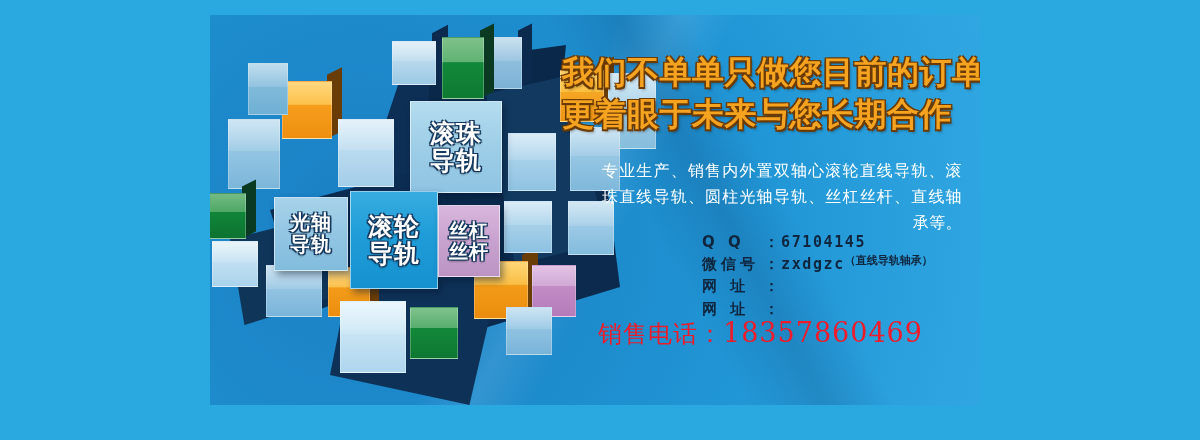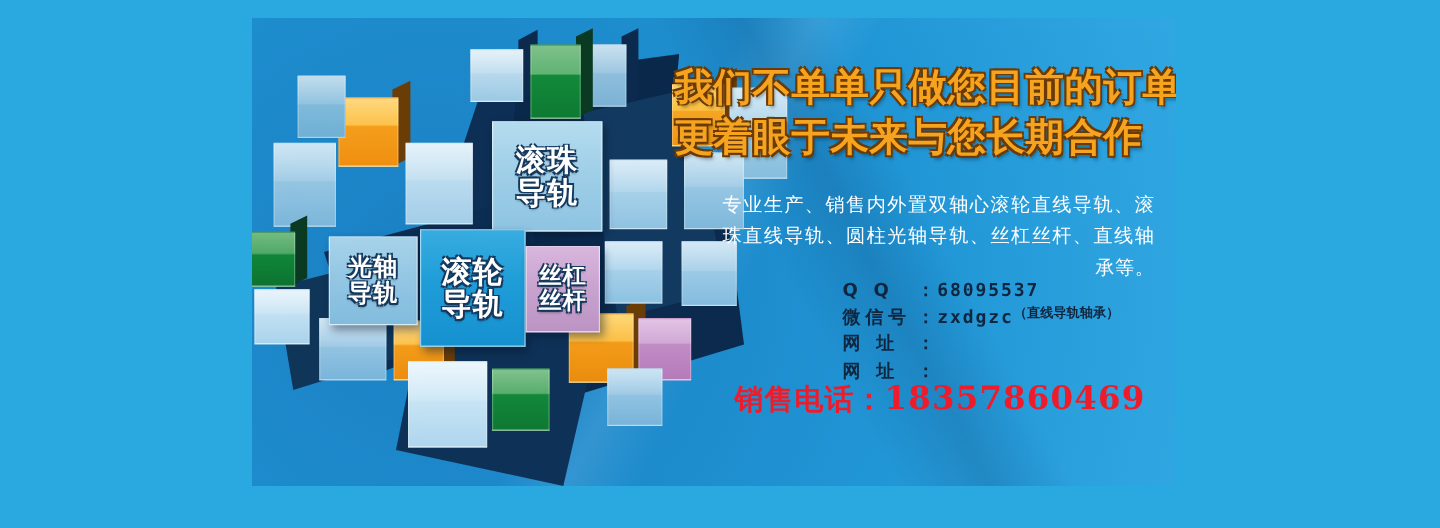--- a/index.html
+++ b/index.html
@@ -103,22 +103,22 @@
     position:absolute;left:152px;top:216px;
     color:#10263f;font-size:15px;line-height:1.48;font-weight:bold;
   }
   #contact .row{display:flex;align-items:flex-start;white-space:nowrap;}
   #contact .k{display:inline-block;min-width:62px;letter-spacing:4px;}
   #contact .colon{margin:0 2px 0 0;}
   #contact .v{letter-spacing:1.6px;font-family:"DejaVu Sans Mono","Liberation Mono",monospace;font-size:15px;}
   #contact .note{font-size:11px;letter-spacing:0;font-weight:bold;}
 
   #phone{
-    position:absolute;left:62px;top:302px;
-    color:#ee1c2a;font-weight:bold;white-space:nowrap;
+    position:absolute;left:48px;top:302px;
+    color:#ee1c2a;font-weight:normal;white-space:nowrap;
   }
   #phone .lbl{font-size:24px;letter-spacing:1px;}
   #phone .num{font-size:27px;letter-spacing:1px;font-family:"DejaVu Serif","Liberation Serif",serif;}
 </style>
 </head>
 <body>
 
 <div id="page">
 
   <div id="banner">
@@ -248,21 +248,21 @@
 
       <div id="headline-block">
         <div class="headline">我们不单单只做您目前的订单</div>
         <div class="headline">更着眼于未来与您长期合作</div>
       </div>
 
       <div id="contact">
         <div class="row">
           <span class="k">Q  Q</span>
           <span class="colon">：</span>
-          <span class="v">68095537</span>
+          <span class="v">67104145</span>
         </div>
         <div class="row">
           <span class="k">微信号</span>
           <span class="colon">：</span>
           <span class="v">zxdgzc</span>
           <span class="note">（直线导轨轴承）</span>
         </div>
         <div class="row">
           <span class="k">网  址</span>
           <span class="colon">：</span>

